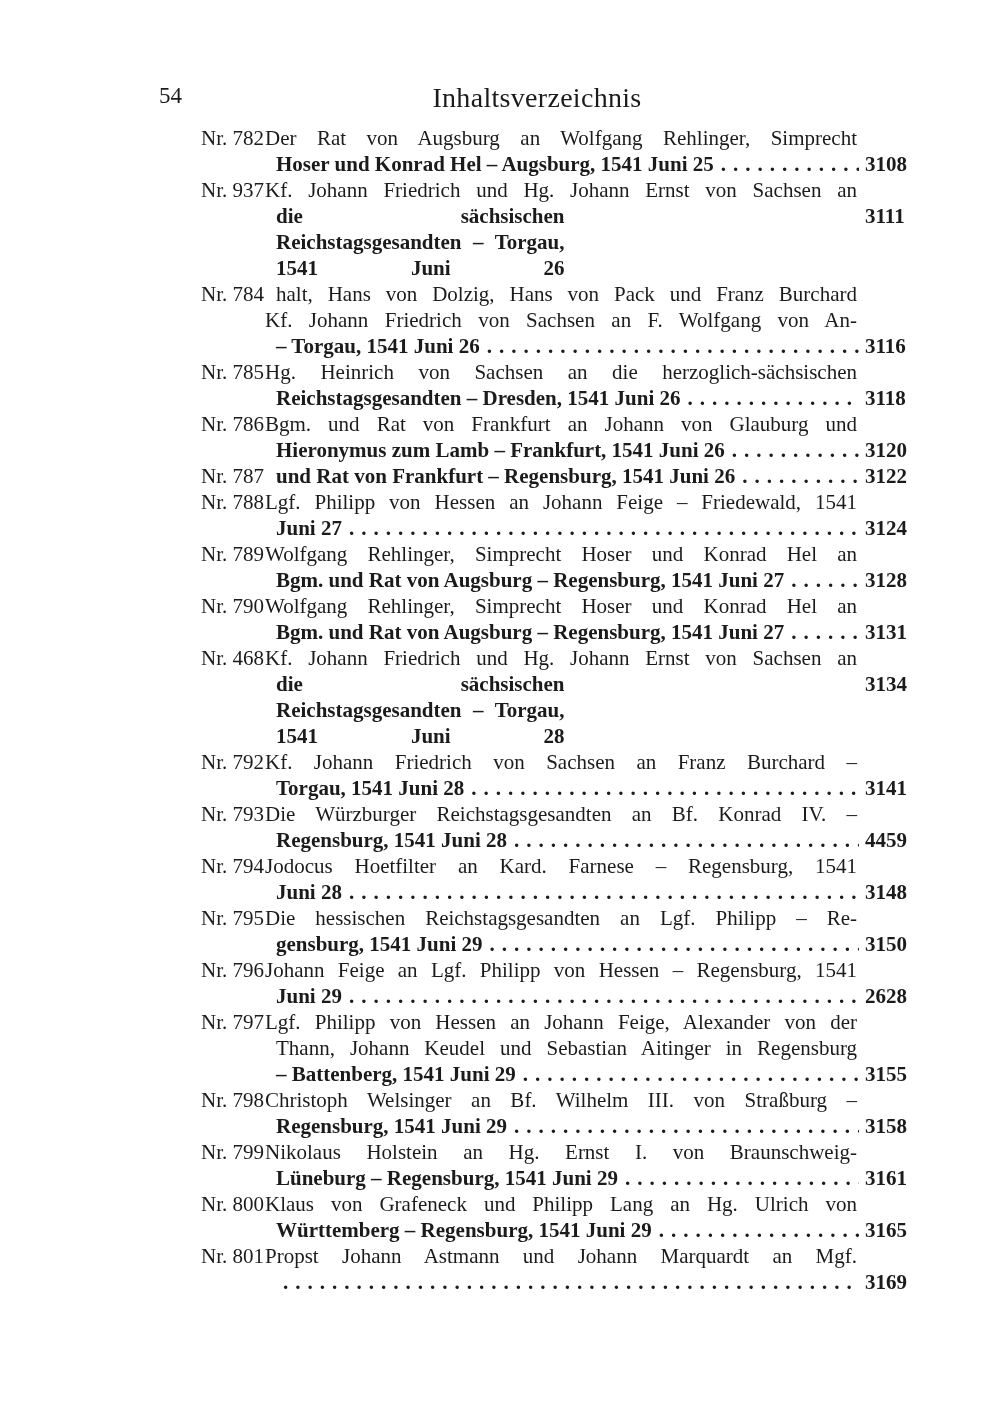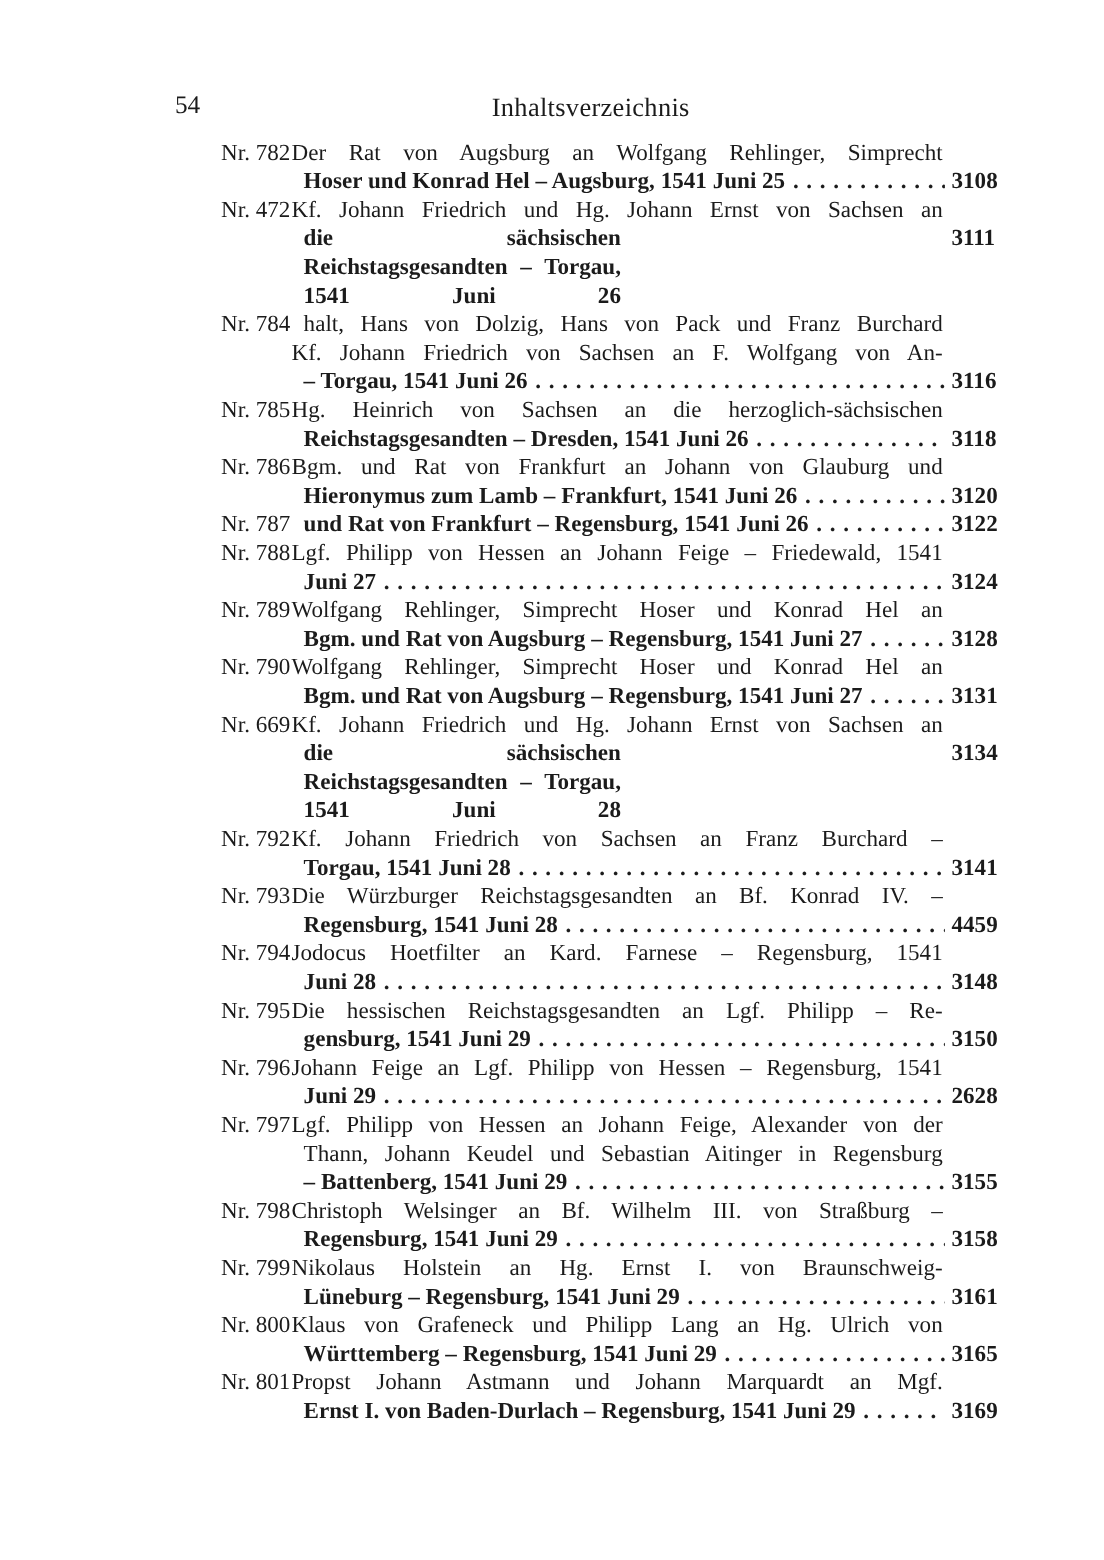--- a/index.html
+++ b/index.html
@@ -17,21 +17,21 @@
   }
   .folio {
     position: absolute;
     left: 159px; top: 83px;
     font-size: 23px; line-height: 26px;
   }
   .running-head {
     position: absolute;
     left: 537px; top: 86px;
     transform: translateX(-50%);
-    font-size: 24px; line-height: 24px;
+    font-size: 28px; line-height: 24px;
     letter-spacing: 0.3px;
     white-space: nowrap;
   }
   .toc {
     position: absolute;
     left: 201px; top: 125px;
     width: 712px;
   }
   .entry {
     position: relative;
@@ -97,21 +97,21 @@
       <div class="entry">
         <span class="label">Nr. 782</span>
         <div class="line j first">Der Rat von Augsburg an Wolfgang Rehlinger, Simprecht</div>
         <div class="line pg">
           <span class="t">Hoser und Konrad Hel – Augsburg, 1541 Juni 25</span>
           <span class="leader">..........................................................................................</span>
           <span class="no">3108</span>
         </div>
       </div>
       <div class="entry">
-        <span class="label">Nr. 472</span>
+        <span class="label">Nr. 937</span>
         <div class="line j first">Kf. Johann Friedrich und Hg. Johann Ernst von Sachsen an</div>
         <div class="line pg">
           <span class="t fill">die sächsischen Reichstagsgesandten – Torgau, 1541 Juni 26</span>
           <span class="leader none"></span>
           <span class="no">3111</span>
         </div>
       </div>
       <div class="entry">
         <span class="label">Nr. 784</span>
         <div class="line j">halt, Hans von Dolzig, Hans von Pack und Franz Burchard</div>
@@ -169,21 +169,21 @@
       <div class="entry">
         <span class="label">Nr. 790</span>
         <div class="line j first">Wolfgang Rehlinger, Simprecht Hoser und Konrad Hel an</div>
         <div class="line pg">
           <span class="t">Bgm. und Rat von Augsburg – Regensburg, 1541 Juni 27</span>
           <span class="leader">..........................................................................................</span>
           <span class="no">3131</span>
         </div>
       </div>
       <div class="entry">
-        <span class="label">Nr. 669</span>
+        <span class="label">Nr. 468</span>
         <div class="line j first">Kf. Johann Friedrich und Hg. Johann Ernst von Sachsen an</div>
         <div class="line pg">
           <span class="t fill">die sächsischen Reichstagsgesandten – Torgau, 1541 Juni 28</span>
           <span class="leader none"></span>
           <span class="no">3134</span>
         </div>
       </div>
       <div class="entry">
         <span class="label">Nr. 792</span>
         <div class="line j first">Kf. Johann Friedrich von Sachsen an Franz Burchard –</div>
@@ -263,19 +263,18 @@
         <div class="line pg">
           <span class="t">Württemberg – Regensburg, 1541 Juni 29</span>
           <span class="leader">..........................................................................................</span>
           <span class="no">3165</span>
         </div>
       </div>
       <div class="entry">
         <span class="label">Nr. 801</span>
         <div class="line j first">Propst Johann Astmann und Johann Marquardt an Mgf.</div>
         <div class="line pg">
-          <span class="t">Ernst I. von Baden-Durlach – Regensburg, 1541 Juni 29</span>
           <span class="leader">..........................................................................................</span>
           <span class="no">3169</span>
         </div>
       </div>
     </div>
 </div>
 
 </body></html>

